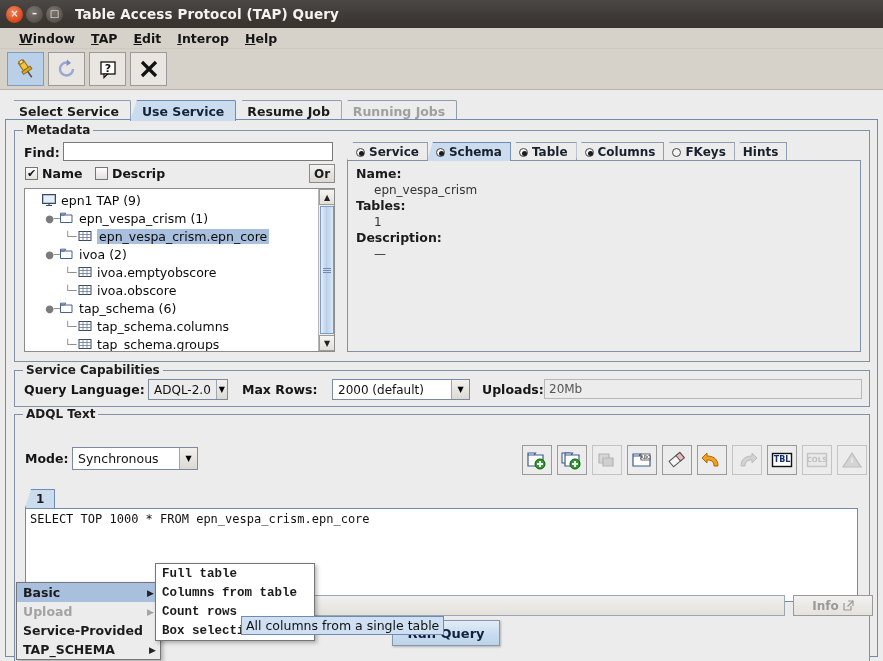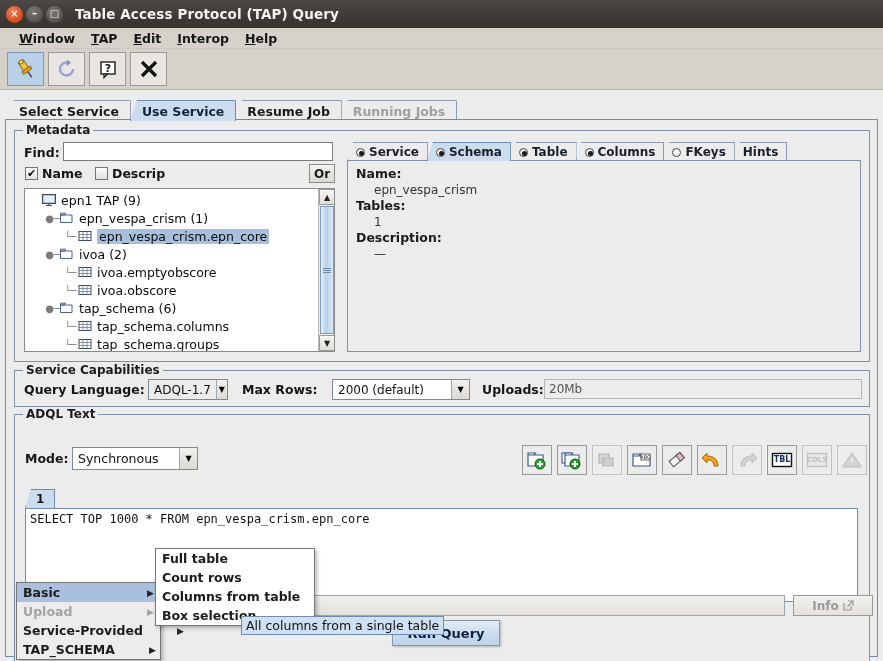--- a/index.html
+++ b/index.html
@@ -454,21 +454,21 @@
               <div class="k">Description:</div>
               <div class="v">—</div>
             </div>
         </div>
       </div>
 
       <div class="panel" id="svccap-panel">
         <span class="ptitle">Service Capabilities</span>
         <span class="lbl" style="position:absolute;left:9px;top:11px;">Query Language:</span>
         <div class="combo gray" style="position:absolute;left:133px;top:8px;width:80px;">
-          <span class="cval">ADQL-1.7</span>
+          <span class="cval">ADQL-2.0</span>
           <span class="carr">▼</span>
         </div>
         <span class="lbl" style="position:absolute;left:227px;top:11px;">Max Rows:</span>
         <div class="combo" style="position:absolute;left:317px;top:8px;width:138px;">
           <span class="cval" style="width:119px;">2000 (default)</span>
           <span class="carr">▼</span>
         </div>
         <span class="lbl" style="position:absolute;left:467px;top:11px;">Uploads:</span>
         <div class="flatfield" style="position:absolute;left:529px;top:8px;width:318px;">
           <span>20Mb</span>
@@ -591,29 +591,29 @@
       <div class="pitem">
         <span>Service-Provided</span>
         <span class="arr">▶</span>
       </div>
       <div class="pitem">
         <span>TAP_SCHEMA</span>
         <span class="arr">▶</span>
       </div>
     </div>
 
-  <div class="popup" id="popup-sub" style="left:155px;top:548px;width:160px;">
+  <div class="popup" id="popup-sub" style="left:155px;top:563px;width:160px;font-family:Liberation Mono, monospace;">
       <div class="pitem hl">
         <span>Full table</span>
       </div>
       <div class="pitem">
+        <span>Columns from table</span>
+      </div>
+      <div class="pitem">
         <span>Count rows</span>
-      </div>
-      <div class="pitem">
-        <span>Columns from table</span>
       </div>
       <div class="pitem">
         <span>Box selection</span>
       </div>
     </div>
 
   <div class="tooltip" style="left:241px;top:616px;">
     <span>All columns from a single table</span>
   </div>
 

